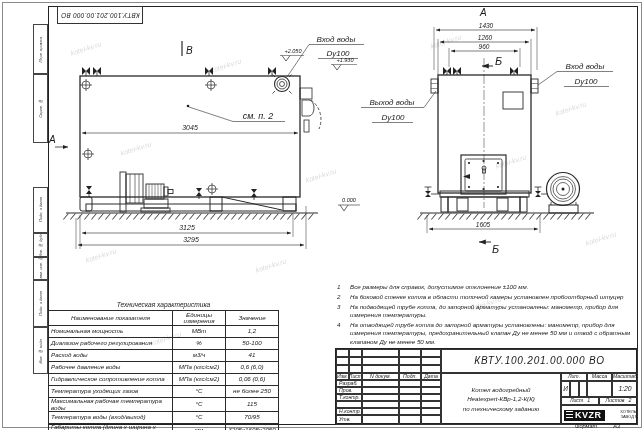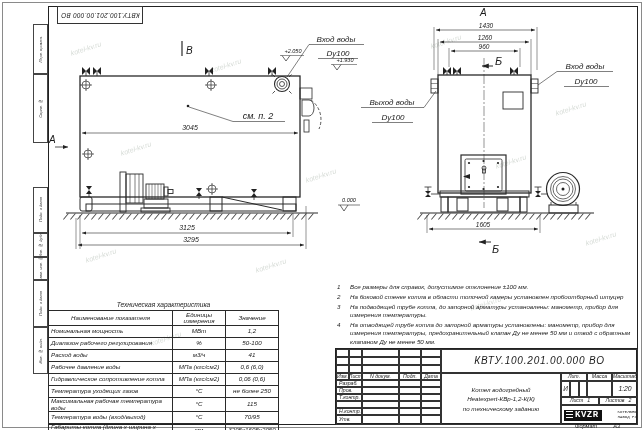--- a/index.html
+++ b/index.html
@@ -47,21 +47,21 @@
   .tb{position:absolute;left:335px;top:348px;width:302px;height:76px;border:1.4px solid #222;box-sizing:border-box;background:#fff;}
   .tb .cell{position:absolute;border:0.7px solid #333;box-sizing:border-box;font-size:5.2px;
       font-style:italic;display:flex;align-items:center;overflow:hidden;line-height:1;}
   .tb .cc{justify-content:center;text-align:center;}
   .tb .lbl{padding-left:2px;}
   .tb .doc{font-size:10px;letter-spacing:.8px;font-style:italic;}
   .tb .name{flex-direction:column;justify-content:center;font-size:6.2px;text-align:center;line-height:1.5;}
   .tb .scale{font-size:6.8px;}
   .tb .lit{font-size:6.5px;}
   .sheetrow{gap:4px;justify-content:center;}
-  .logo-wrap{gap:16px;padding:0 2px;justify-content:flex-start;font-family:Liberation Mono, monospace;}
+  .logo-wrap{gap:16px;padding:0 2px;justify-content:flex-start;}
   .logo{background:#101010;color:#fff;font-weight:bold;font-style:normal;font-size:9px;
       letter-spacing:.5px;padding:1px 3px 1px 2px;display:flex;align-items:center;gap:2px;}
   .logo-mark{display:inline-block;width:7px;height:9px;
       background:repeating-linear-gradient(180deg,#fff 0 1.4px,#101010 1.4px 3px);}
   .company{font-size:4px;line-height:1.2;color:#222;font-style:normal;}
   .fmt{position:absolute;left:575px;top:423px;font-size:5.6px;font-style:italic;display:flex;gap:16px;}
 </style>
 </head>
 <body>
 

